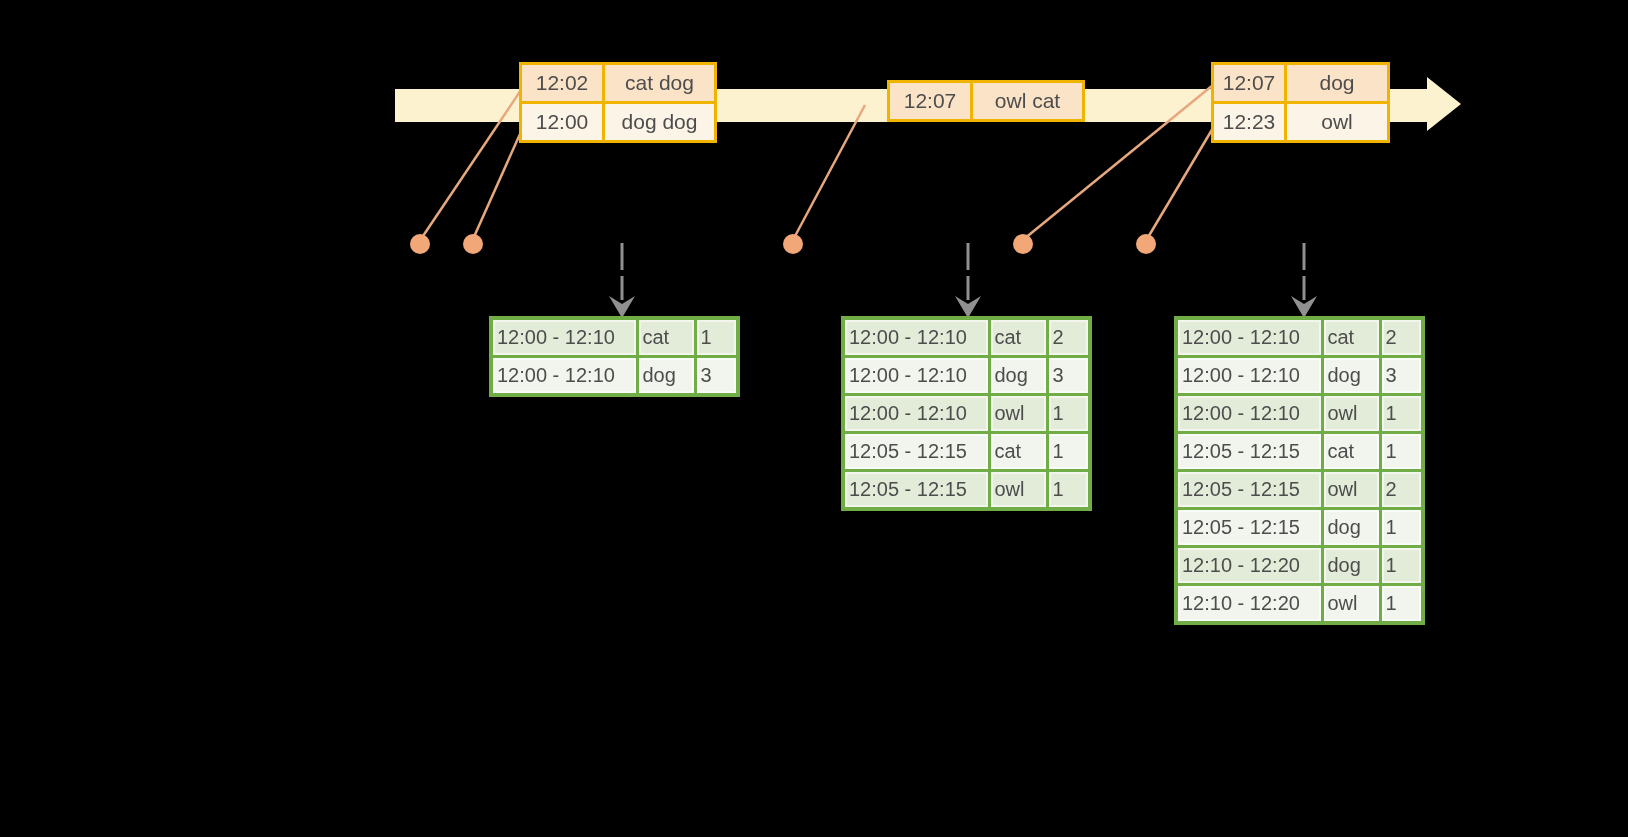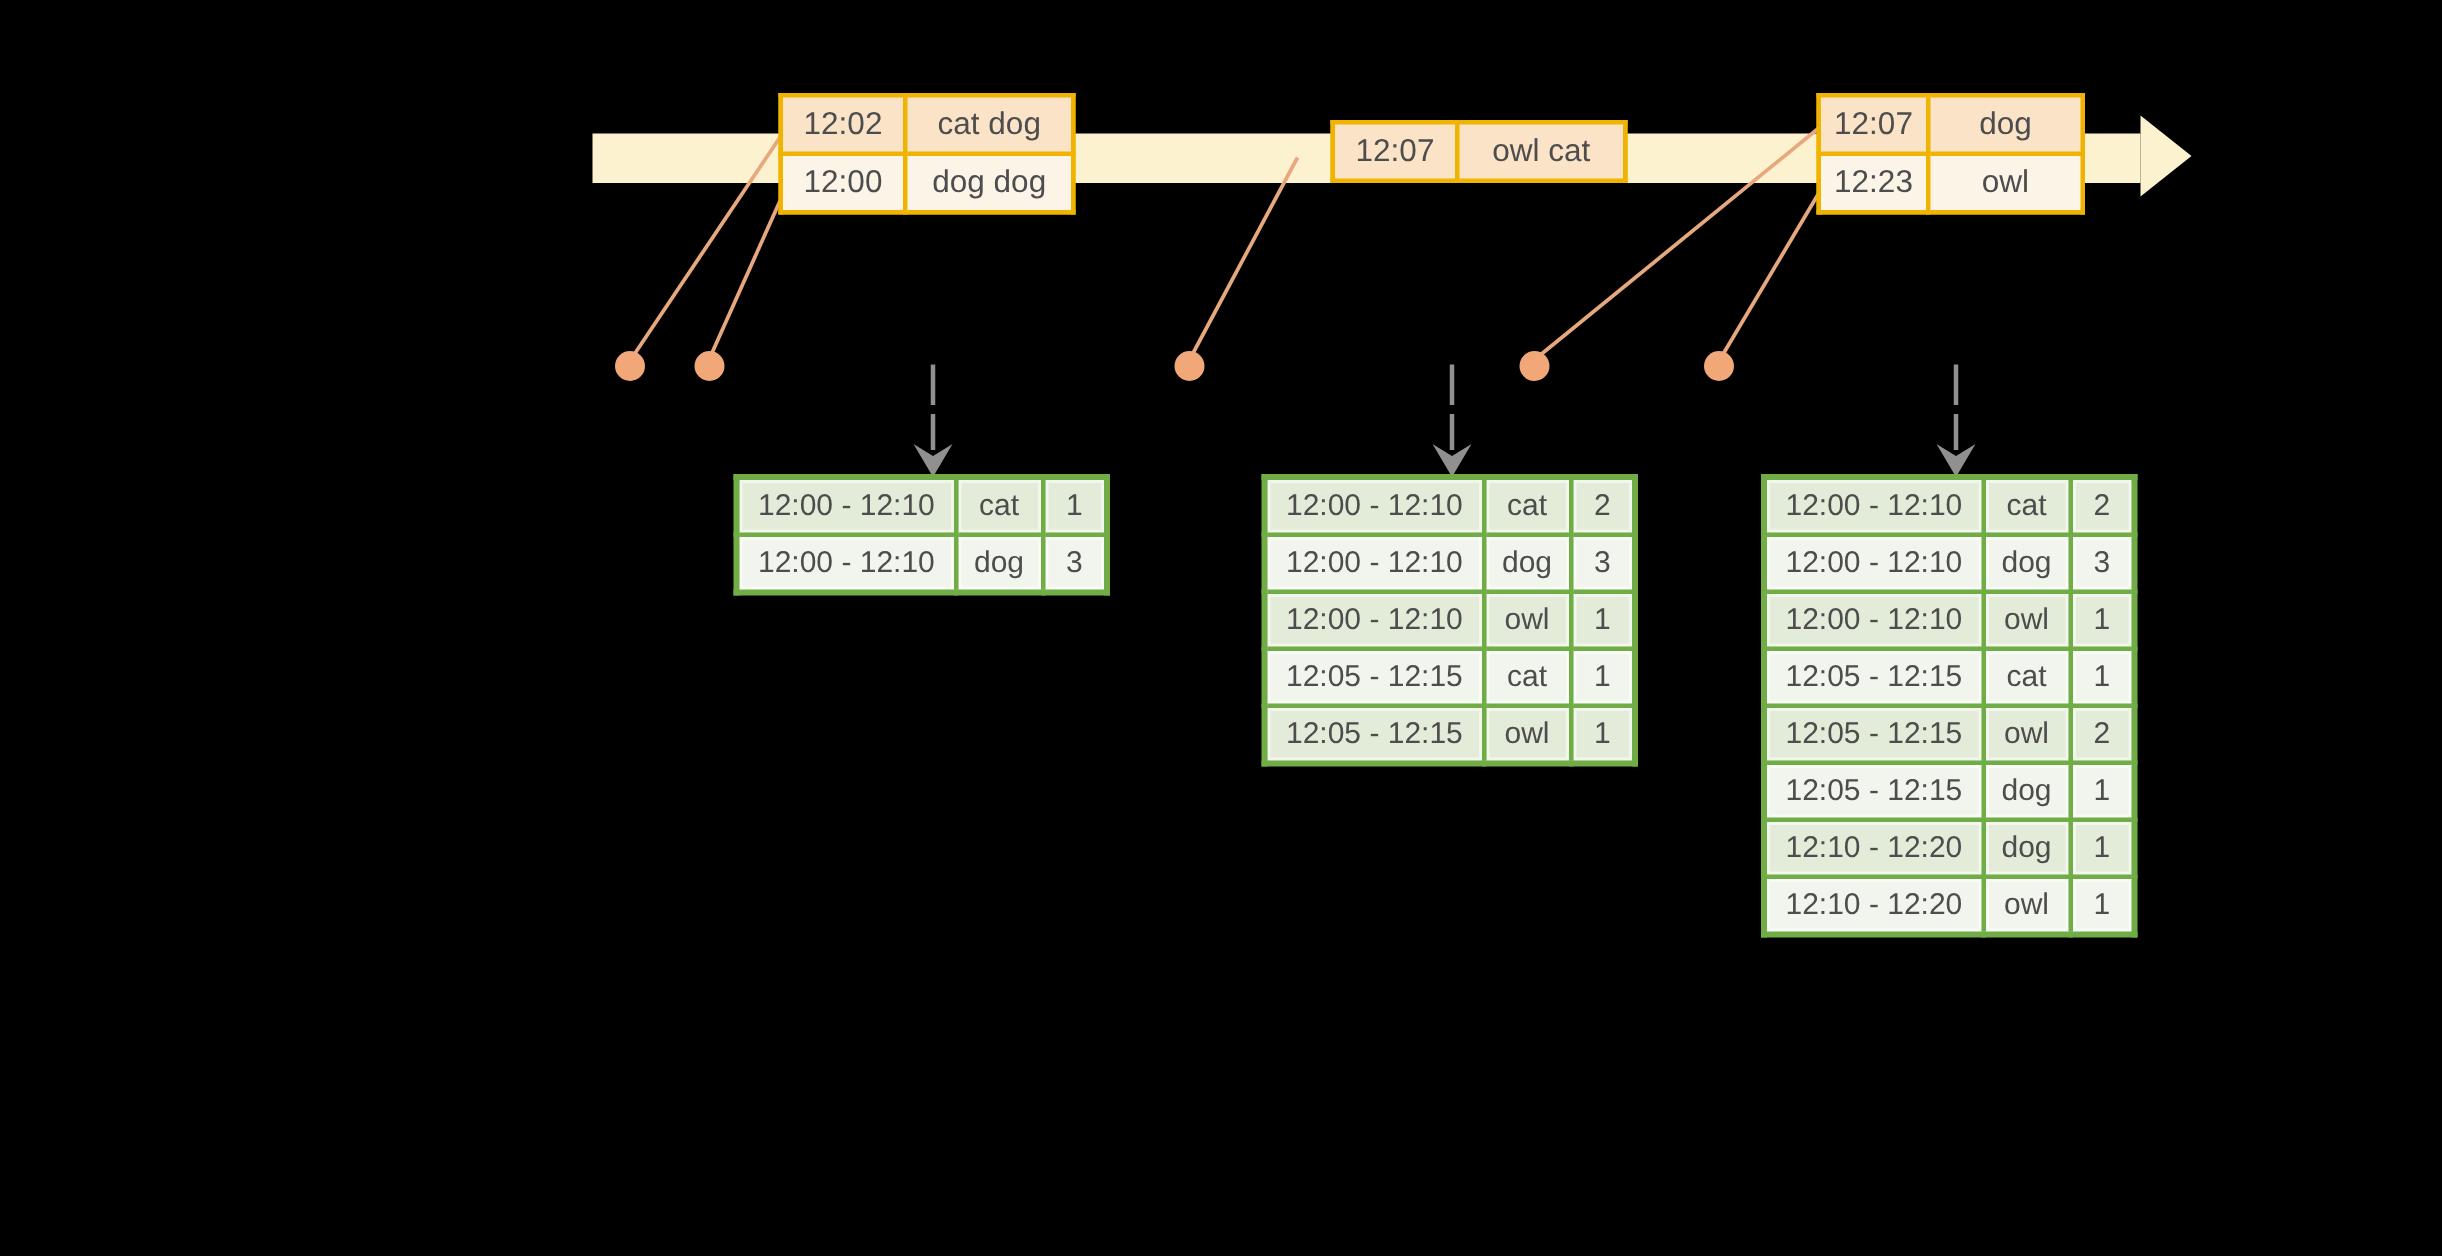--- a/index.html
+++ b/index.html
@@ -40,21 +40,20 @@
   table.result{
     position:absolute;
     border-collapse:collapse;
     table-layout:fixed;
     border:4px solid var(--green-border);
   }
   table.result td{
     border:3px solid var(--green-border);
     box-shadow:inset 0 0 0 2px rgba(255,255,255,.55);
     height:35px;
-    text-align:center;
     vertical-align:middle;
     font-size:20px;
     color:var(--ink);
     padding:0 4px;
     white-space:nowrap;
   }
   table.result tr:nth-child(odd) td{background:var(--green-dark);}
   table.result tr:nth-child(even) td{background:var(--green-light);}
   table.result col.win{width:146px;}
   table.result col.word{width:58px;}

